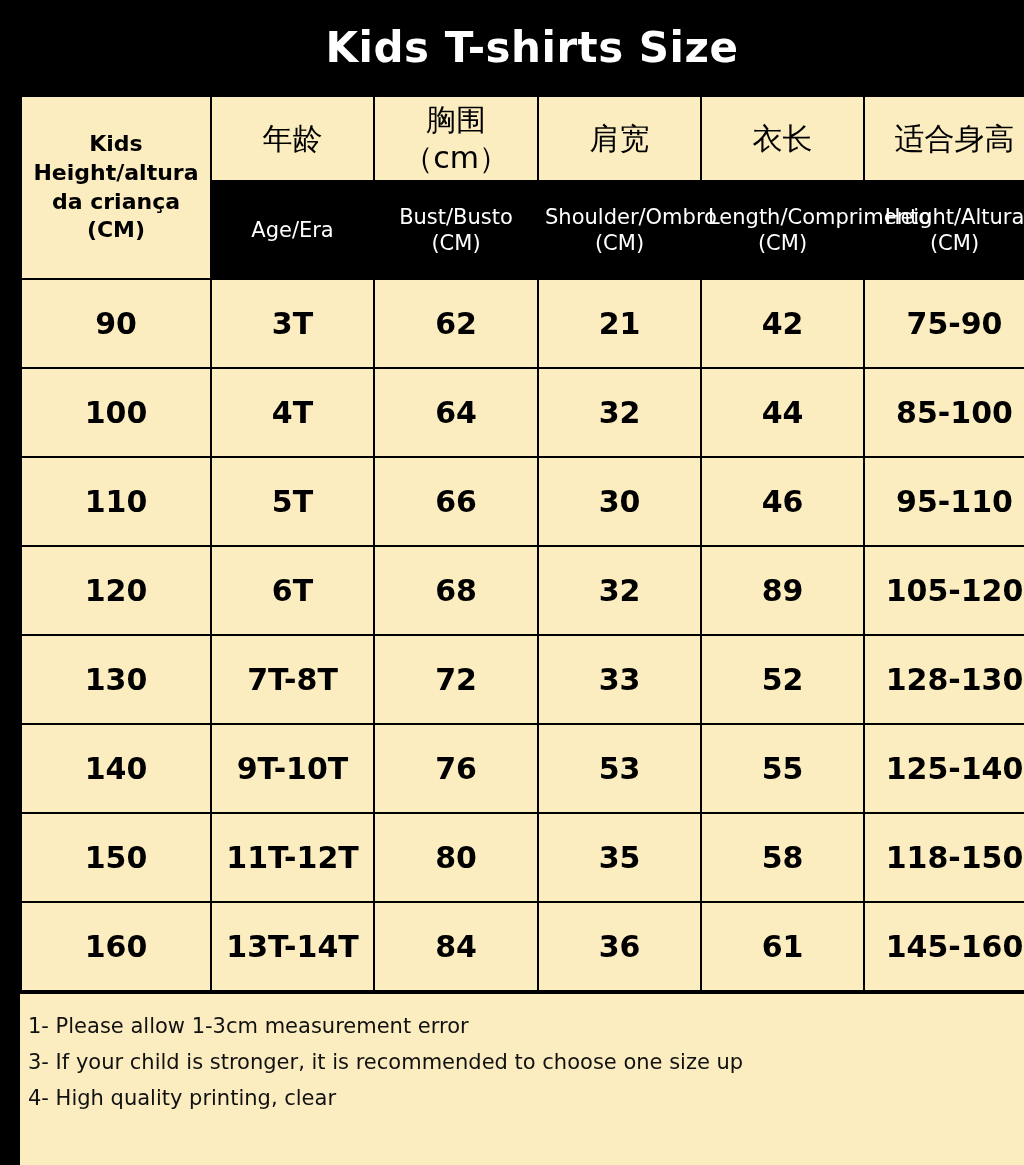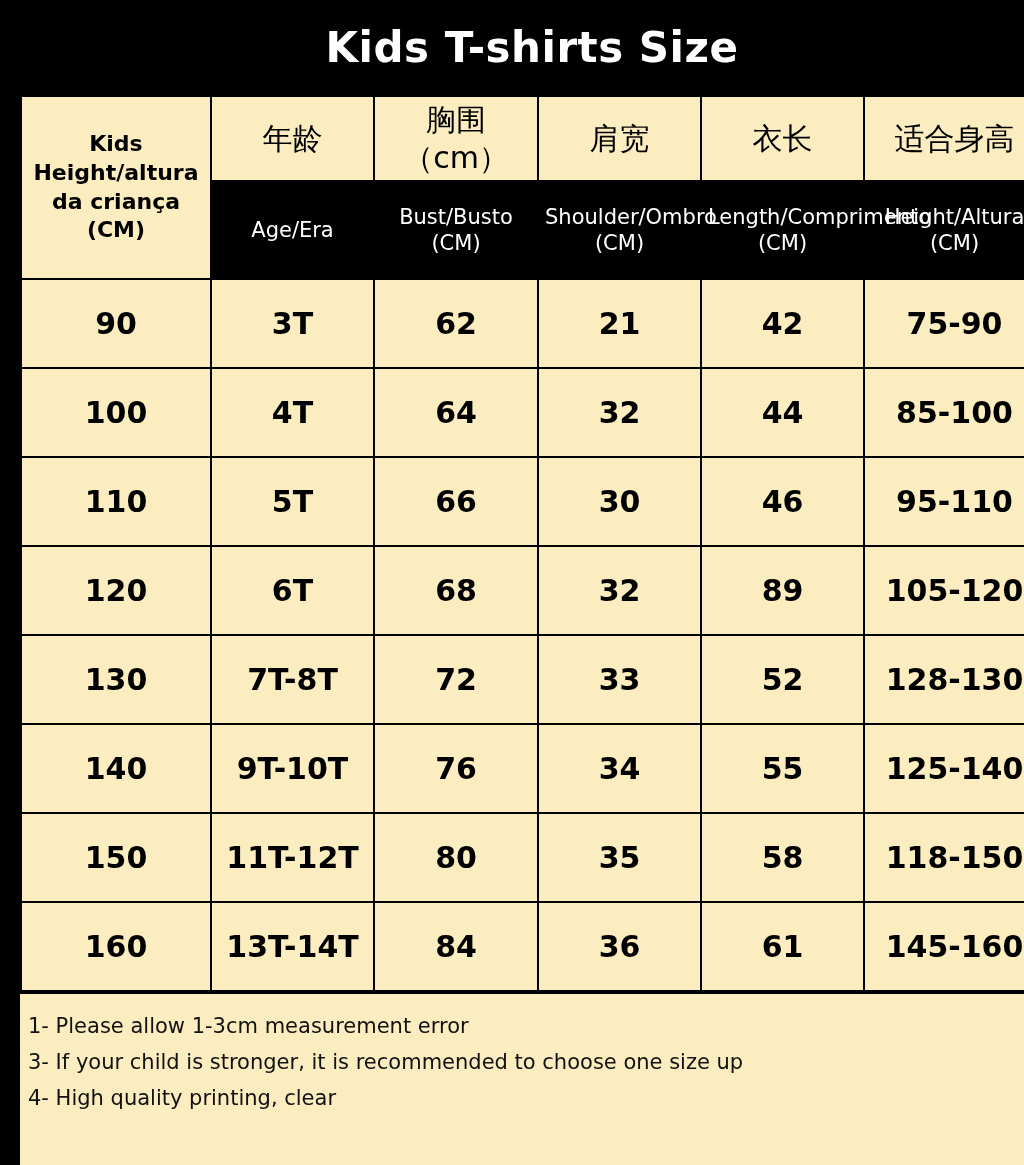--- a/index.html
+++ b/index.html
@@ -178,21 +178,21 @@
         <td>7T-8T</td>
         <td>72</td>
         <td>33</td>
         <td>52</td>
         <td>128-130</td>
       </tr>
       <tr>
         <td>140</td>
         <td>9T-10T</td>
         <td>76</td>
-        <td>34</td>
+        <td>53</td>
         <td>55</td>
         <td>125-140</td>
       </tr>
       <tr>
         <td>150</td>
         <td>11T-12T</td>
         <td>80</td>
         <td>35</td>
         <td>58</td>
         <td>118-150</td>

